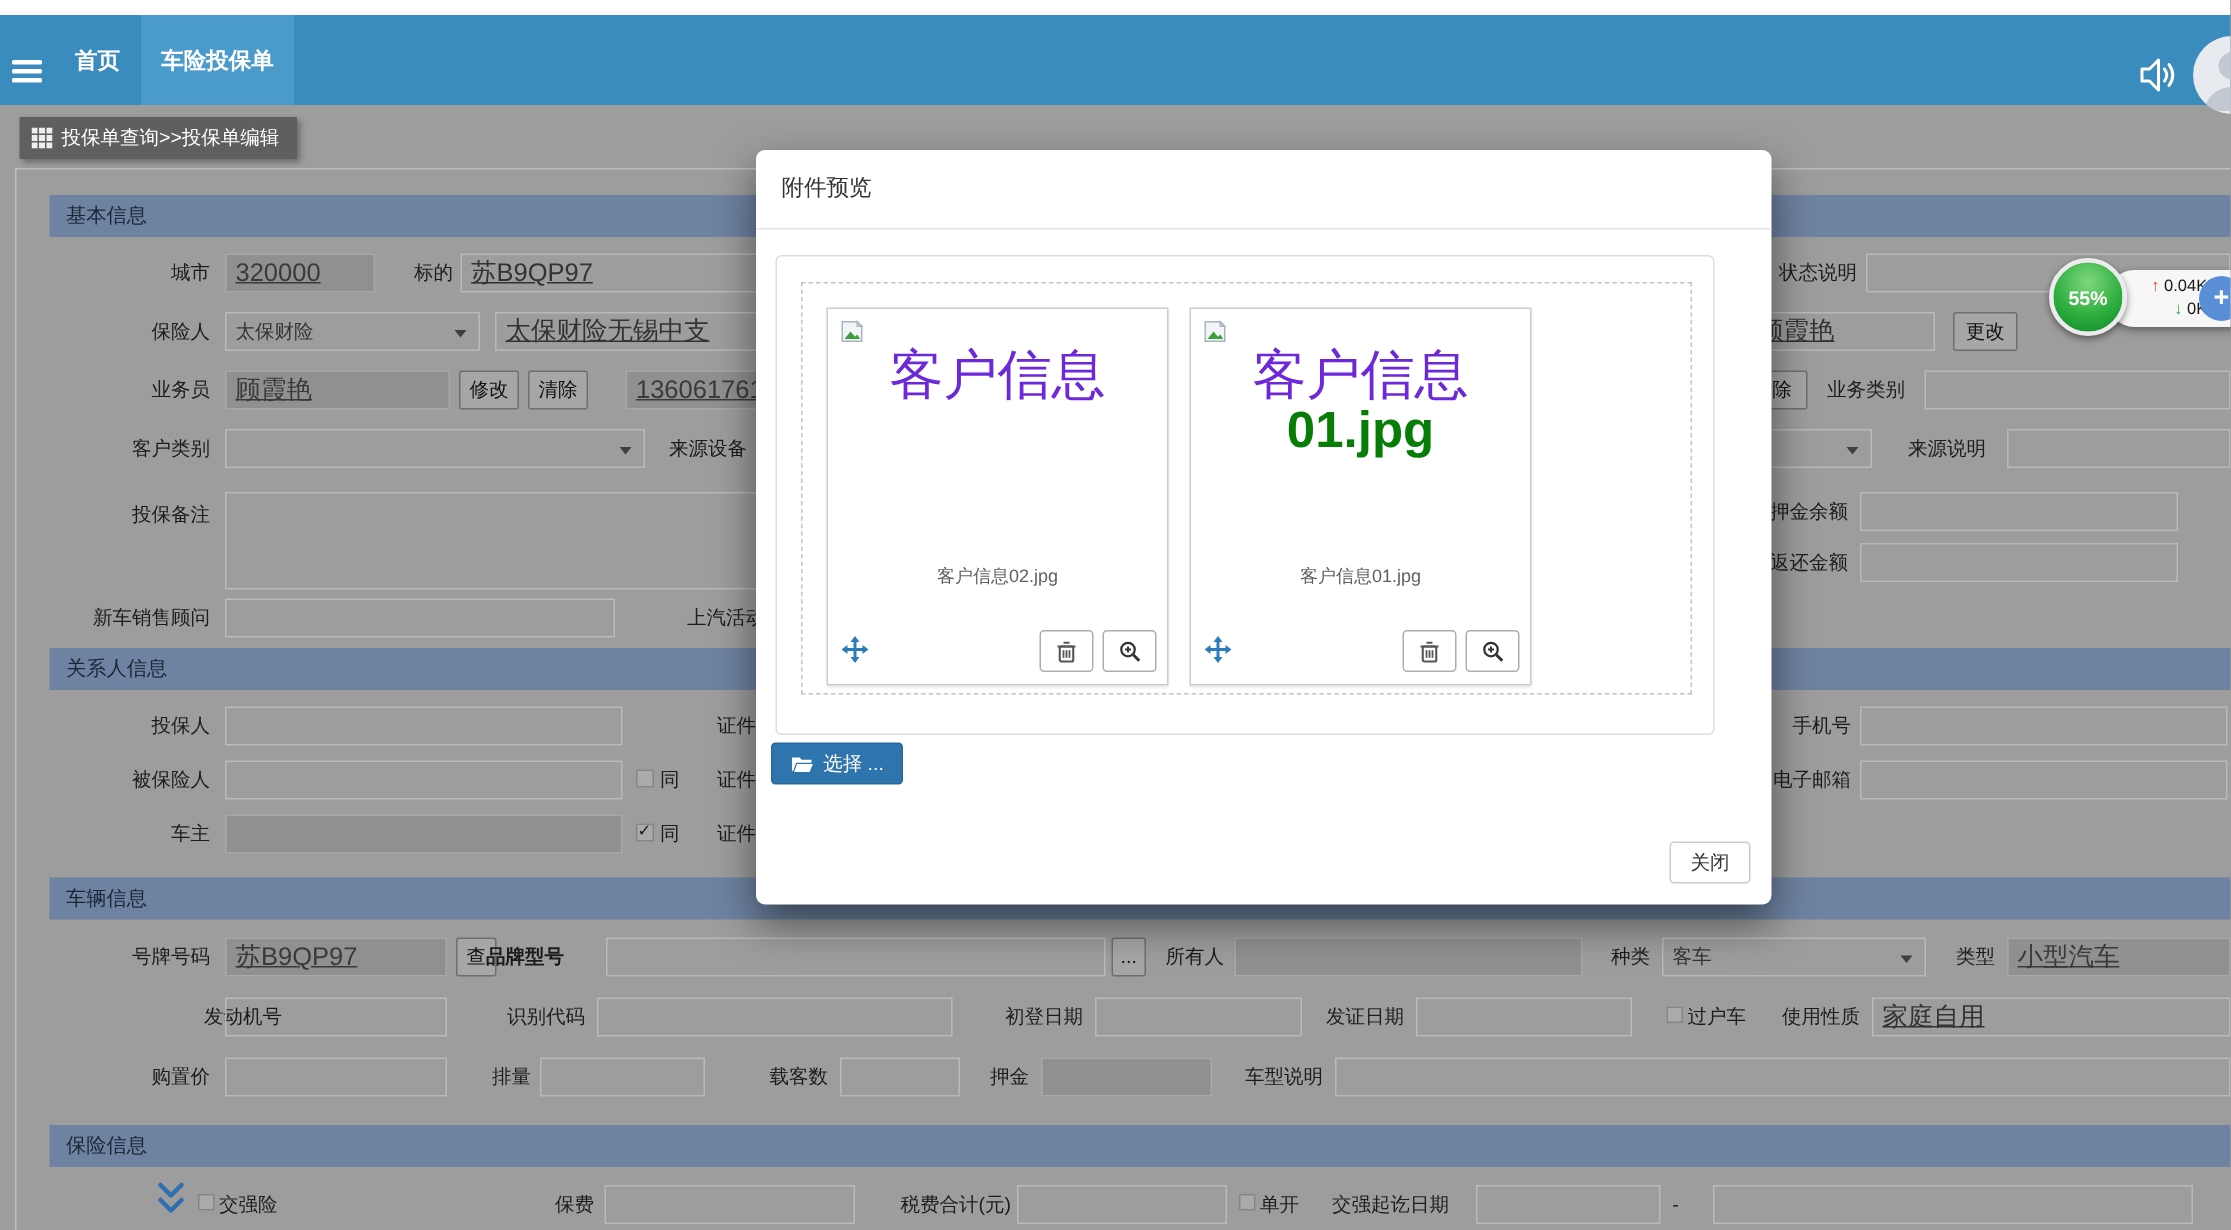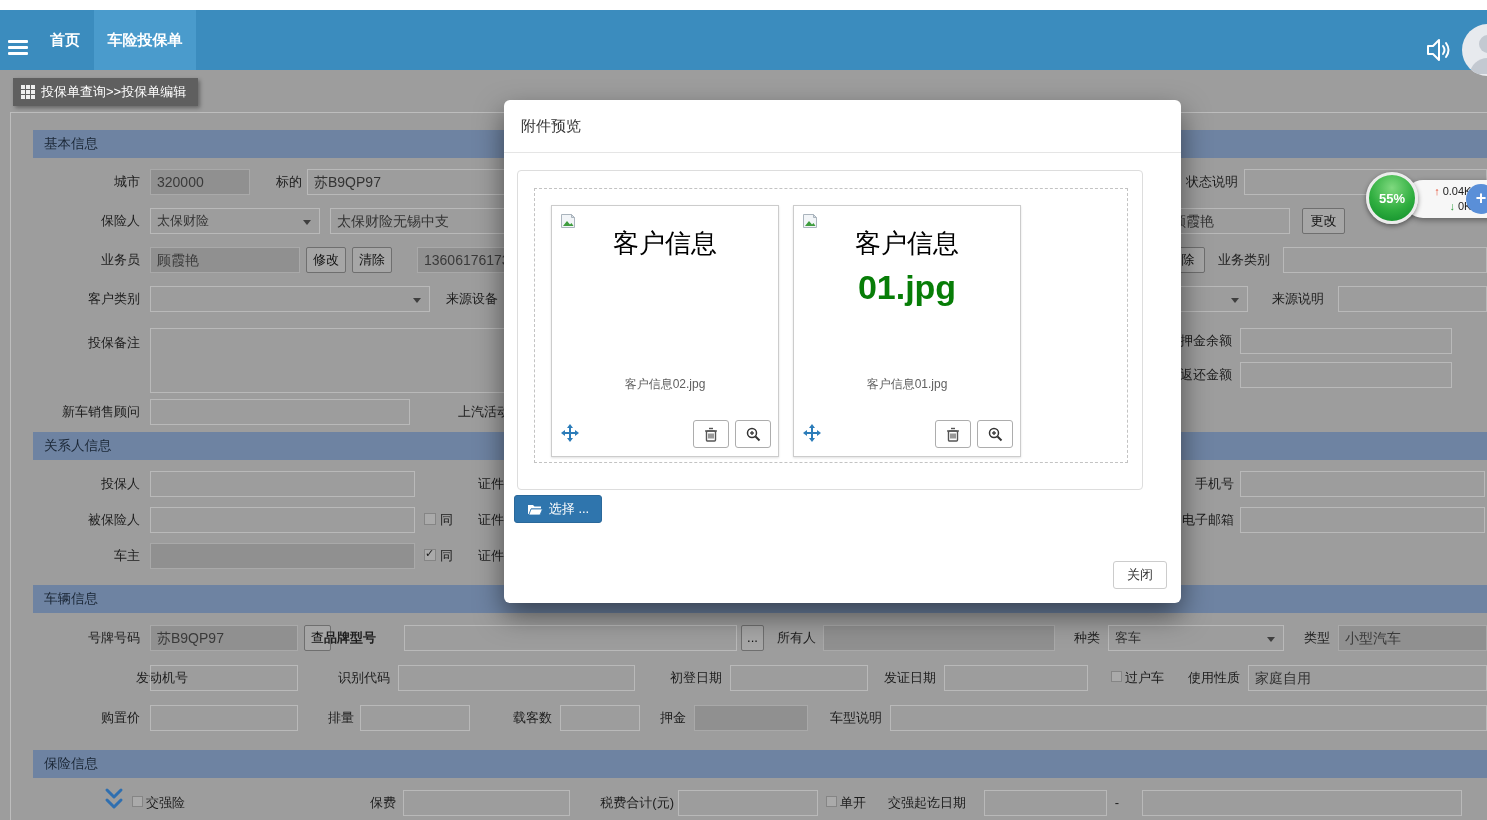--- a/index.html
+++ b/index.html
@@ -23,21 +23,21 @@
   .breadcrumb { position:absolute; left:13px; top:78px; height:28px; padding:0 12px 0 8px;
                 background:#5f5f5f; color:#fff; font-size:13px; line-height:28px;
                 box-shadow:2px 2px 4px rgba(0,0,0,.35); display:flex; align-items:center; gap:6px; z-index:2;}
   
   .panel-line-v { position:absolute; left:10px; top:112px; width:1px; height:708px; background:#bdbdbd; }
   .panel-line-h { position:absolute; left:10px; top:112px; width:1477px; height:1px; background:#bdbdbd; }
   .sec { position:absolute; left:33px; width:1454px; height:28px; background:#6e83a2;
          color:#1b2736; font-size:13.5px; line-height:28px; padding-left:11px; font-weight:500; }
   .lbl { position:absolute; font-size:13px; color:#1c1c1c; line-height:26px; text-align:right; white-space:nowrap; }
   .inp { position:absolute; height:26px; border:1px solid #b9b9b9; background:transparent;
-         font-size:14px; color:#333; padding:0 6px; line-height:24px; white-space:nowrap; overflow:hidden; }
+         font-size:17px; color:#333; padding:0 6px; line-height:24px; white-space:nowrap; overflow:hidden;text-decoration:underline; }
   .inp.dis { background:rgba(0,0,0,0.08); border-color:#a9a9a9; color:#3a3a3a; }
   .area { position:absolute; border:1px solid #b9b9b9; background:transparent; }
   .sel { position:absolute; height:26px; border:1px solid #b9b9b9; font-size:13px; color:#333;
          padding:0 18px 0 6px; line-height:24px; white-space:nowrap; overflow:hidden; }
   .caret { position:absolute; right:8px; top:11px; width:0; height:0;
            border-left:4px solid transparent; border-right:4px solid transparent; border-top:5px solid #3f3f3f; }
   .btn { position:absolute; height:26px; border:1px solid #6f6f6f; background:#a6a6a6; color:#111;
          font-size:13px; text-align:center; line-height:24px; border-radius:2px; cursor:pointer; }
   .cb { position:absolute; width:12px; height:12px; border:1px solid #858585; background:#aaa; }
   .cb.checked::after { content:"✓"; position:absolute; left:0px; top:-3px; font-size:11px; color:#1a1a1a; font-weight:bold; }
@@ -47,21 +47,21 @@
            border-radius:6px; box-shadow:0 12px 28px rgba(0,0,0,.5); z-index:10; }
   .modal-title { position:absolute; left:17px; top:0; height:52px; line-height:52px; font-size:15px; color:#333; }
   .modal-hr { position:absolute; left:0; top:52px; width:677px; height:1px; background:#e5e5e5; }
   .pv-wrap { position:absolute; left:13px; top:70px; width:626px; height:320px; border:1px solid #ddd;
              border-radius:4px; background:#fff; }
   .pv-dash { position:absolute; left:16px; top:17px; width:594px; height:275px; border:1px dashed #c3c3c3; }
   .card { position:absolute; top:16px; width:228px; height:252px; border:1px solid #ccc; background:#fff;
           box-shadow:0 1px 2px rgba(0,0,0,.12); }
   .card .broken { position:absolute; left:8px; top:7px; }
   .card .t1 { position:absolute; left:0; top:20px; width:100%; text-align:center;
-              font-size:26px; color:#000000; font-family:"Liberation Serif","DejaVu Serif",serif; }
+              font-size:36px; color:#6d28d9; font-family:"Liberation Serif","DejaVu Serif",serif; }
   .card .t2 { position:absolute; left:0; top:62px; width:100%; text-align:center;
               font-size:34px; color:#077d07; font-weight:bold; }
   .card .cap { position:absolute; left:0; top:170px; width:100%; text-align:center; font-size:12px; color:#5f5f5f; }
   .card .move { position:absolute; left:9px; top:218px; width:18px; height:18px; cursor:move; }
   .card .tool { position:absolute; top:214px; width:36px; height:28px; border:1px solid #adadad; border-radius:3px;
                 background:#fff; display:flex; align-items:center; justify-content:center; cursor:pointer; }
   .choose-btn { position:absolute; left:10px; top:395px; width:88px; height:28px; background:#2f75ad; border:1px solid #2a689a;
                 border-radius:3px; color:#fff; font-size:13px; display:flex; align-items:center; justify-content:center;
                 gap:6px; cursor:pointer; }
   .close-btn { position:absolute; left:609px; top:461px; width:54px; height:28px; background:#fff; border:1px solid #ccc;

